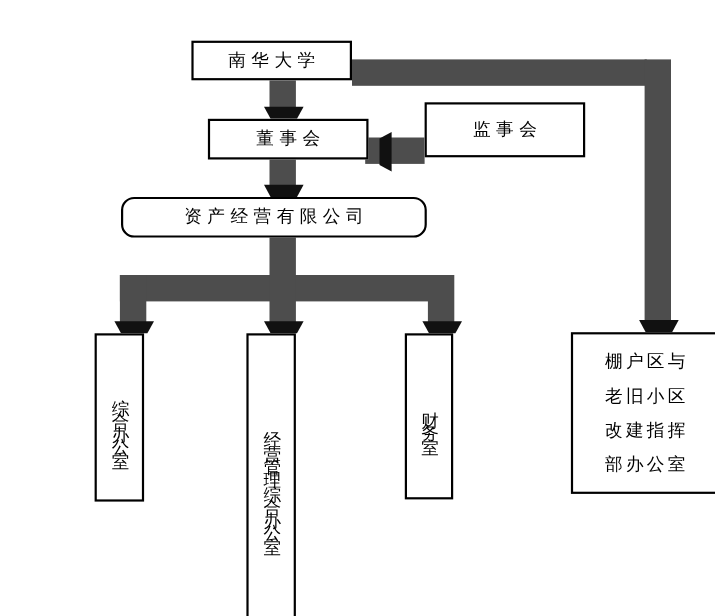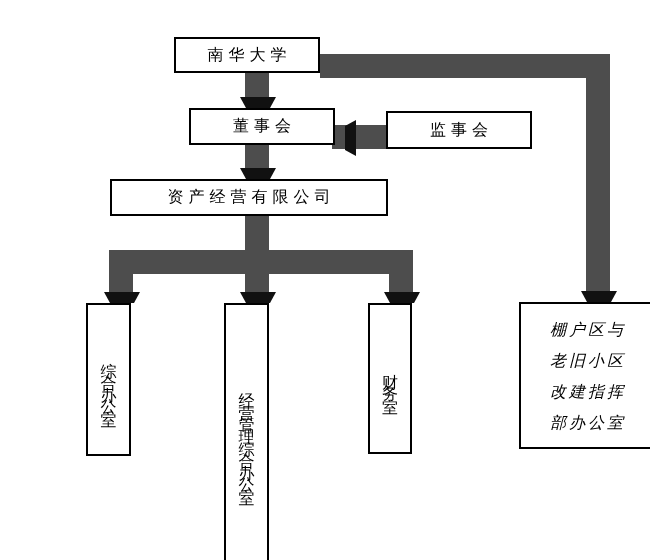--- a/index.html
+++ b/index.html
@@ -27,22 +27,22 @@
     border:2px solid var(--box-border);
     background:var(--background);
     display:flex;align-items:center;justify-content:center;
     font-size:16px;
     letter-spacing:5px;
     text-indent:5px; 
     white-space:nowrap;
   }
   .n-university{left:150px;top:13px;width:146px;height:36px;}
   .n-board{left:151px;top:84px;width:146px;height:37px;margin-left:14px;}
-  .n-supervisory{left:362px;top:87px;width:146px;height:38px;}
-  .n-company{left:86px;top:155px;width:278px;height:37px;}
+  .n-supervisory{left:362px;top:69px;width:146px;height:50px;}
+  .n-company{left:86px;top:155px;width:278px;height:37px;border-radius:12px;}
 
   .vbox{
     position:absolute;
     border:2px solid var(--box-border);
     background:var(--background);
     display:flex;align-items:center;justify-content:center;
   }
   .vtext{
     writing-mode:vertical-rl;
     text-orientation:upright;
@@ -52,21 +52,21 @@
   }
   .n-general{left:62px;top:279px;width:45px;height:153px;}
   .n-operations{left:200px;top:279px;width:45px;height:262px;}
   .n-finance{left:344px;top:279px;width:44px;height:151px;}
 
   .n-renovation{
     position:absolute;
     left:495px;top:278px;width:138px;height:147px;
     border:2px solid var(--box-border);
     background:var(--background);
-    display:flex;align-items:center;justify-content:center;font-style:italic;
+    display:flex;align-items:center;justify-content:center;
   }
   .n-renovation .wraptext{
     width:118px;
     font-size:16px;
     letter-spacing:3px;
     line-height:31px;
     text-align:center;
     word-break:break-all;
   }
 

